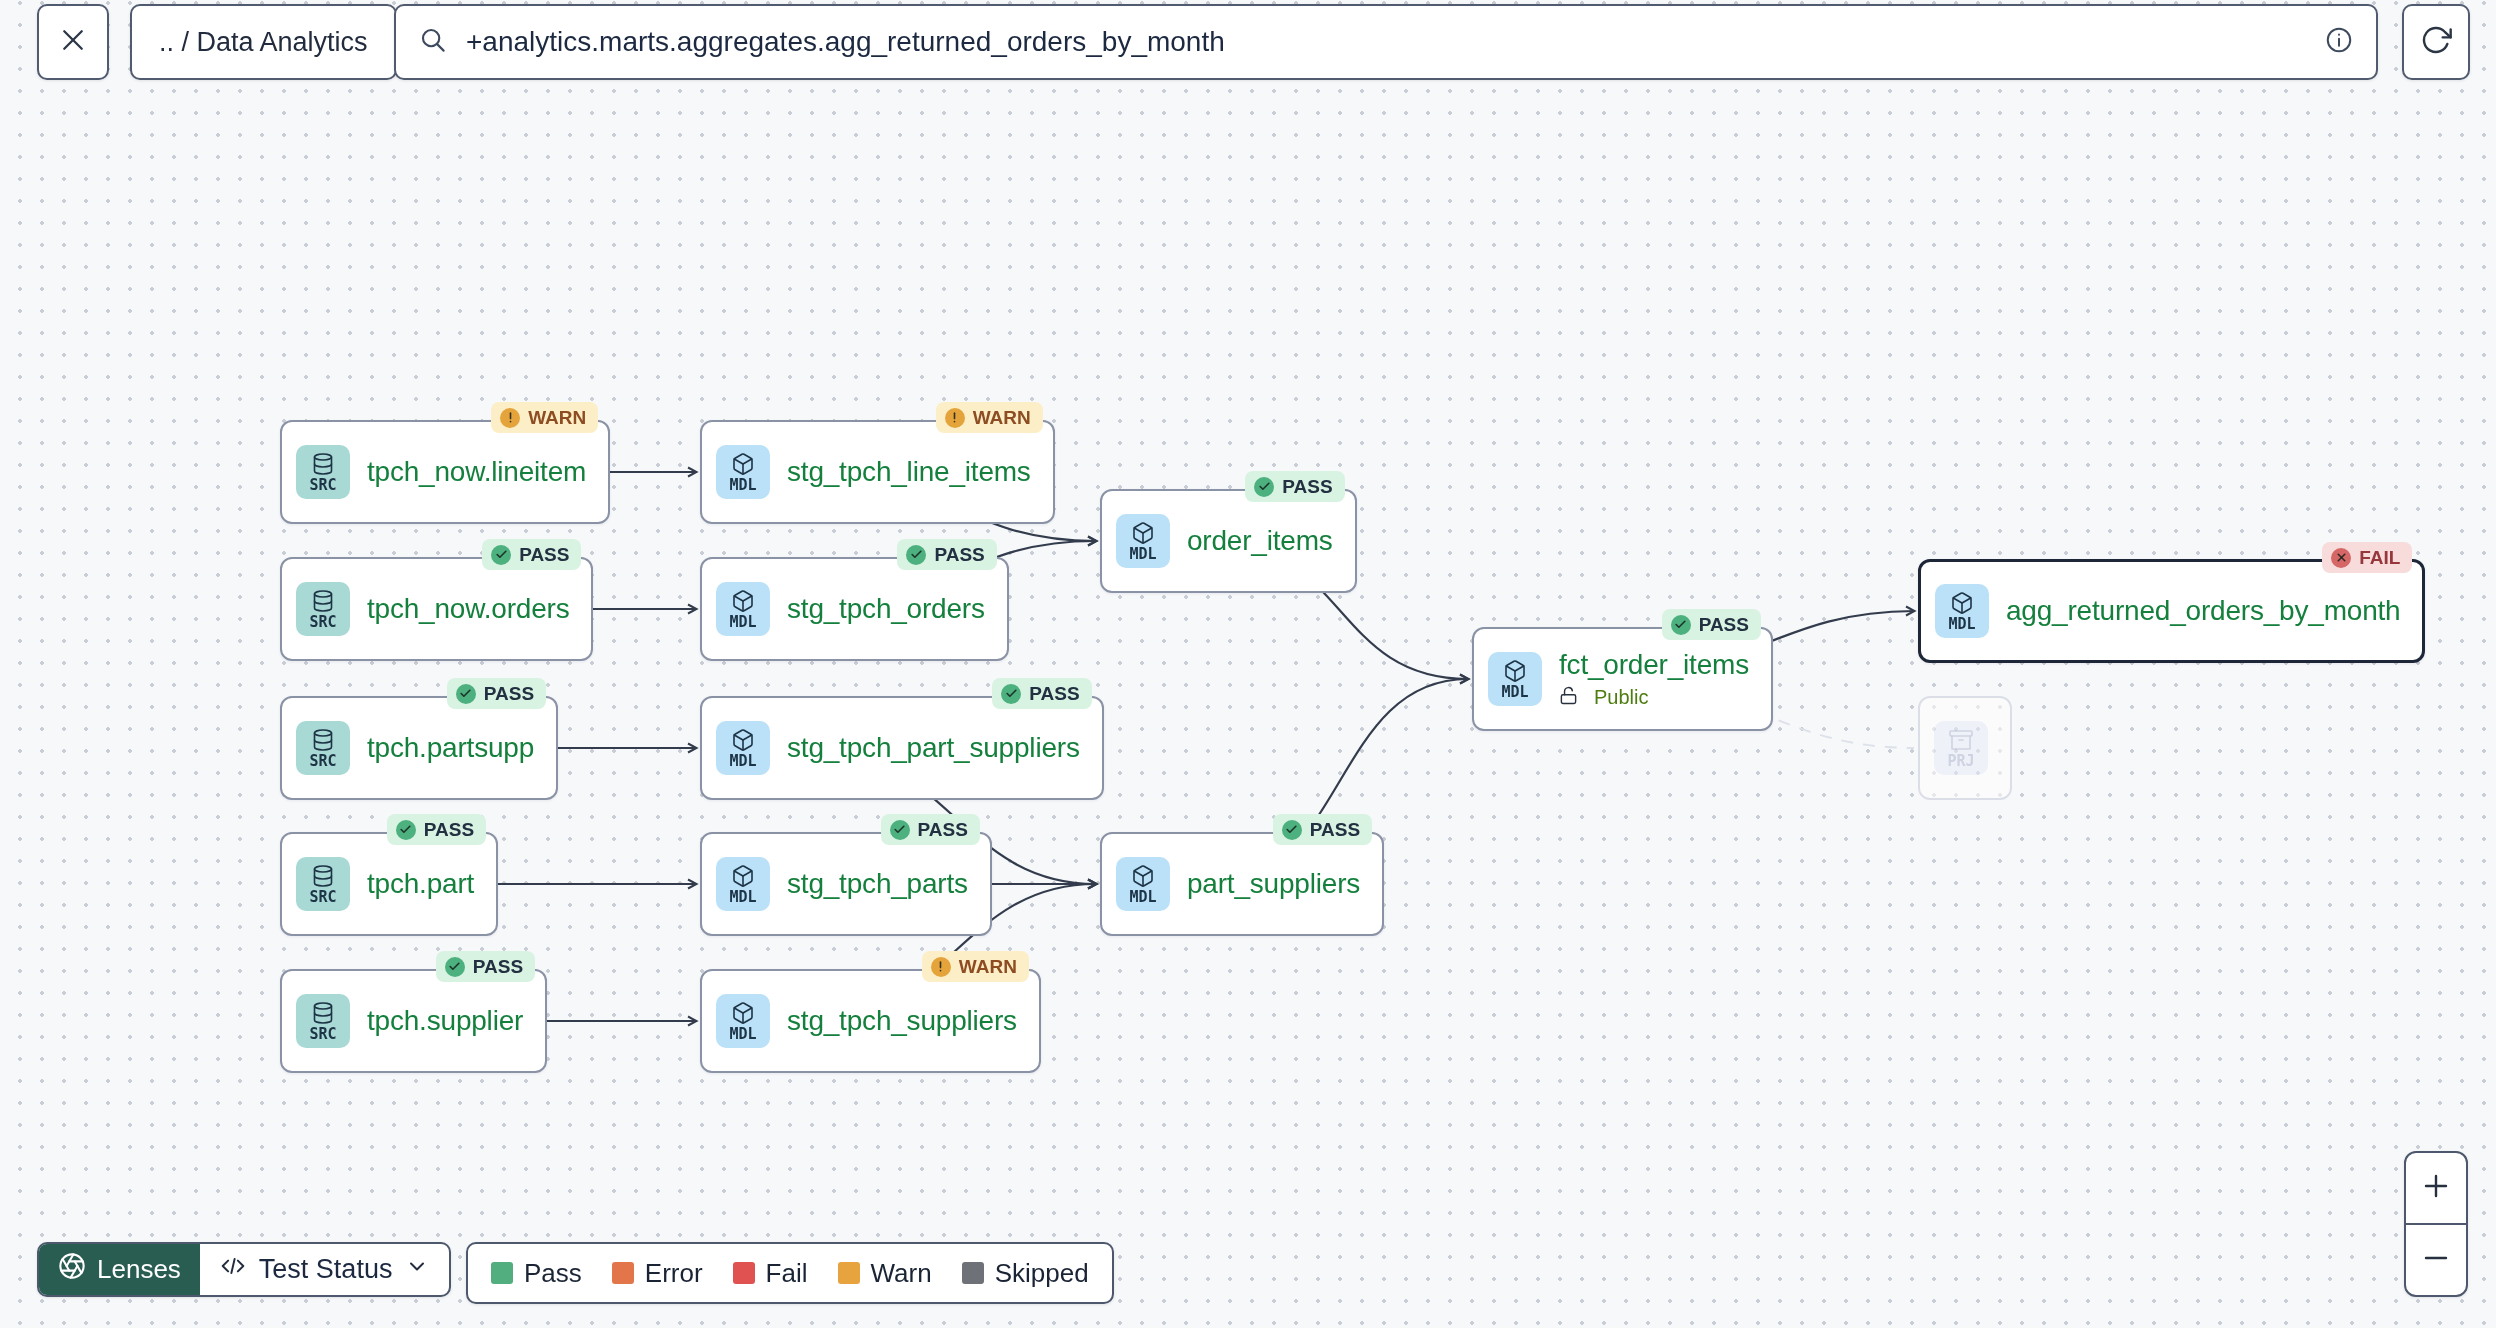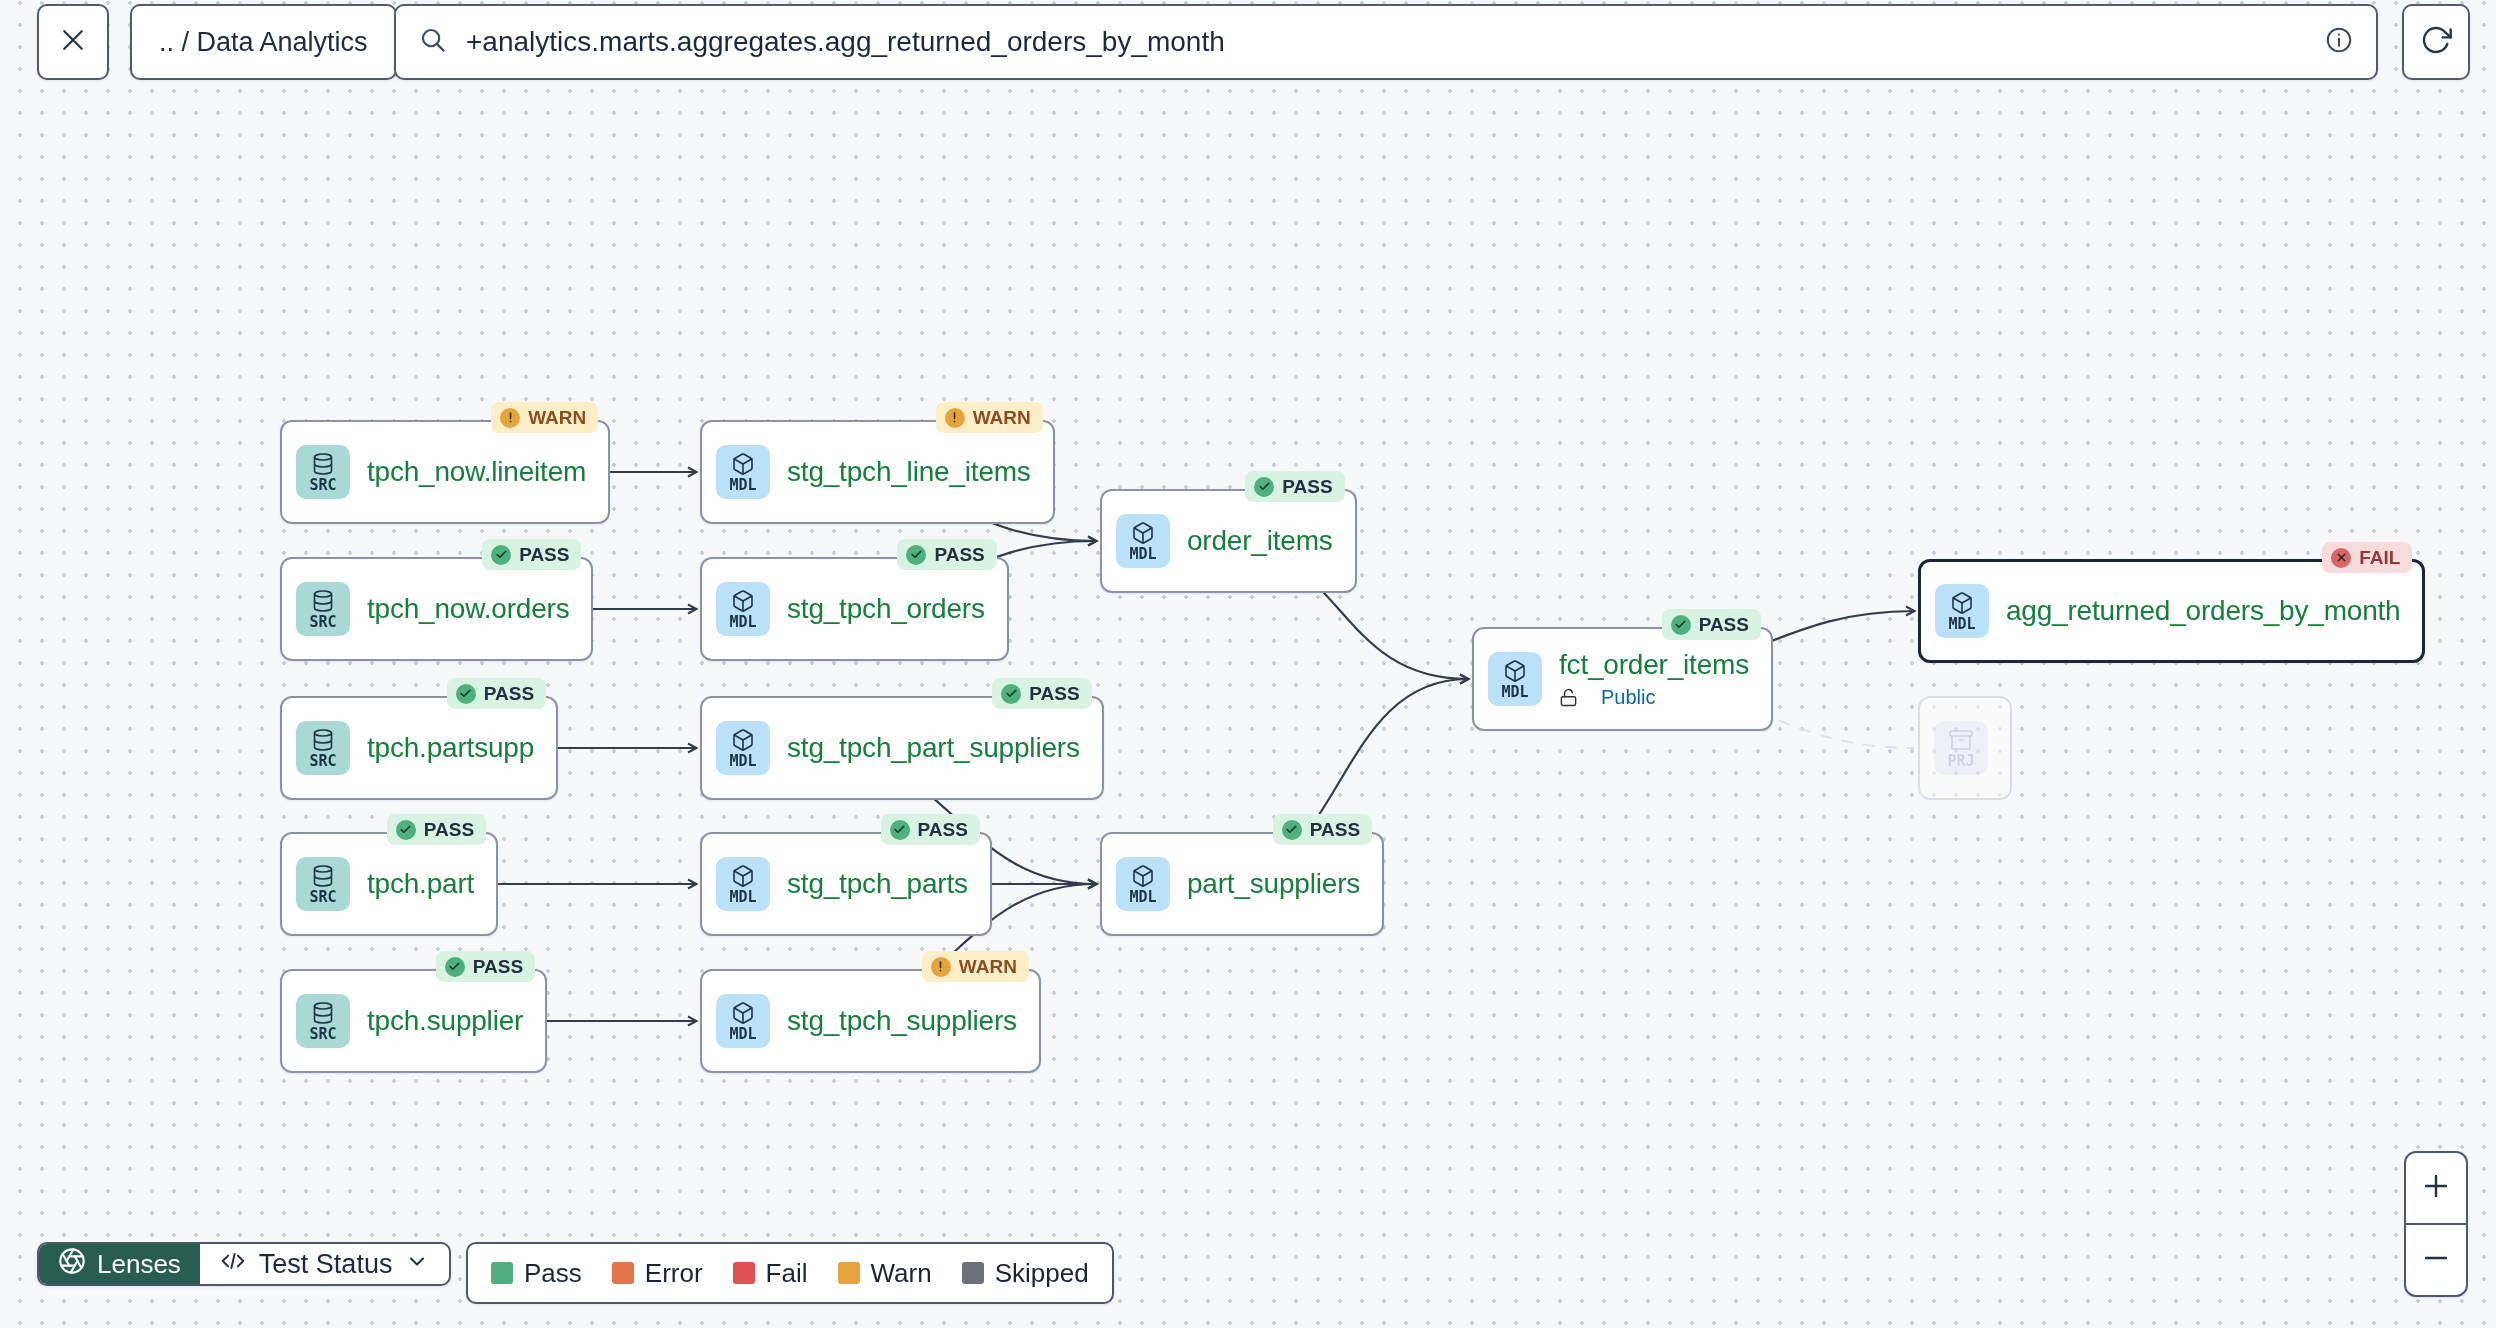--- a/index.html
+++ b/index.html
@@ -25,21 +25,21 @@
   .node.faded { opacity:.52; border-color:#c2c8d6; box-shadow:none; }
   .chip {
     width:54px; height:54px; border-radius:10px; flex:none;
     display:flex; flex-direction:column; align-items:center; justify-content:center;
     color:#1d3346;
   }
   .chip svg { display:block; }
   .chip .t { font-family:"DejaVu Sans Mono", monospace; font-size:15px; font-weight:700; line-height:1; margin-top:2px; }
   .node .title { font-size:28px; color:#15803d; white-space:nowrap; letter-spacing:-0.2px; }
   .node .col { display:flex; flex-direction:column; justify-content:center; }
-  .node .sub { display:flex; align-items:center; gap:23px; font-size:20px; color:#0369a1; margin-top:5px; white-space:nowrap; }
+  .node .sub { display:flex; align-items:flex-start; gap:16px; font-size:20px; color:#4d7c0f; margin-top:5px; white-space:nowrap; }
   .node .kicker { font-size:21px; color:#b7bdcf; white-space:nowrap; margin-bottom:3px; }
   .node.faded .title { color:#b2b8c8; font-size:25px; }
   .badge {
     position:absolute; top:-20px; right:10px; height:31px;
     display:flex; align-items:center; gap:8px; padding:0 12px 0 9px;
     border-radius:8px; font-size:19px; font-weight:700; white-space:nowrap;
   }
   .badge .dot { width:20px; height:20px; border-radius:50%; display:flex; align-items:center; justify-content:center; flex:none; }
 
   
@@ -53,21 +53,21 @@
   .tb-crumb { left:130px; padding:0 27px; font-size:27px; }
   .tb-search { left:394px; width:1984px; justify-content:flex-start; padding:0 22px; gap:16px; }
   .tb-search input {
     flex:1; border:none; outline:none; background:transparent;
     font-family:"Liberation Sans", sans-serif; font-size:28px; color:#1c2940; min-width:0;
   }
   .tb-refresh { left:2402px; width:68px; }
 
   
   .lens-bar {
-    position:absolute; left:37px; top:1242px; height:44px;
+    position:absolute; left:37px; top:1242px; height:55px;
     display:flex; align-items:stretch; background:#fff;
     border:2px solid #4d586c; border-radius:10px; overflow:hidden;
     box-shadow:0 1px 3px rgba(20,30,50,.10);
   }
   .lens-seg { background:#2a5d52; color:#fff; display:flex; align-items:center; gap:11px; padding:0 19px; font-size:26px; }
   .lens-dd  { display:flex; align-items:center; gap:13px; padding:12px 20px; font-size:27px; color:#1c2940; }
   .legend {
     position:absolute; left:466px; top:1242px; height:62px;
     display:flex; align-items:center; gap:30px; padding:0 23px;
     background:#fff; border:2px solid #4d586c; border-radius:10px; font-size:26px; color:#1b2435;

